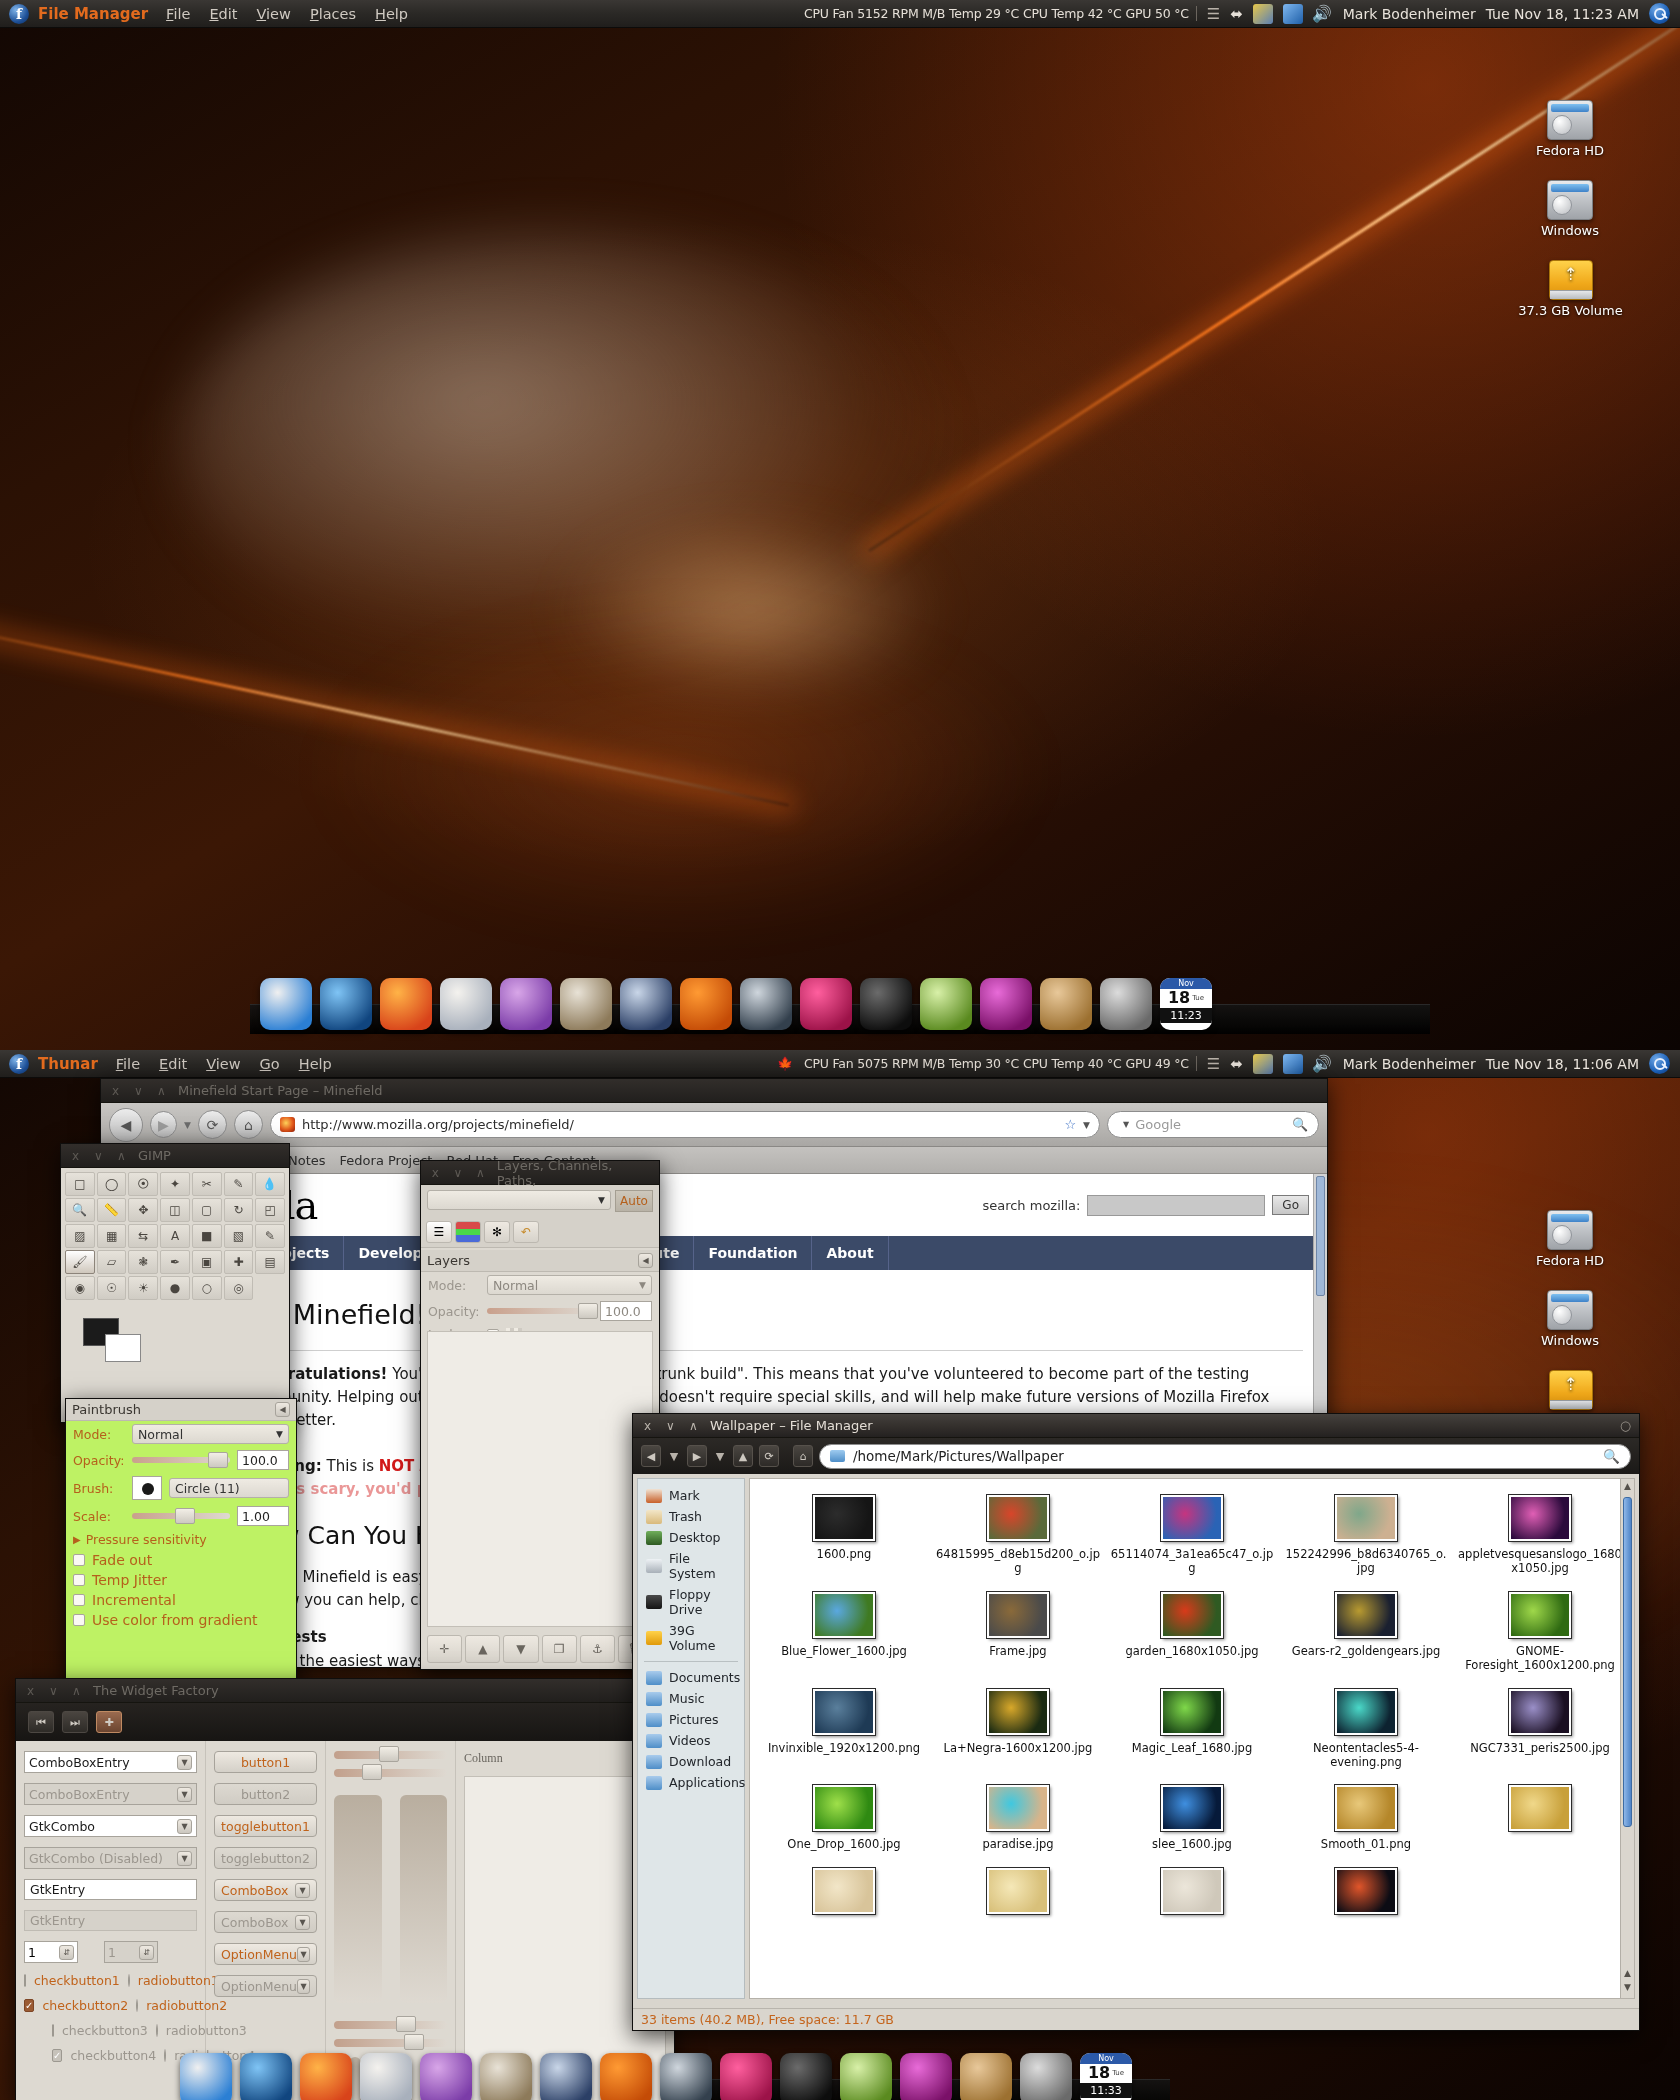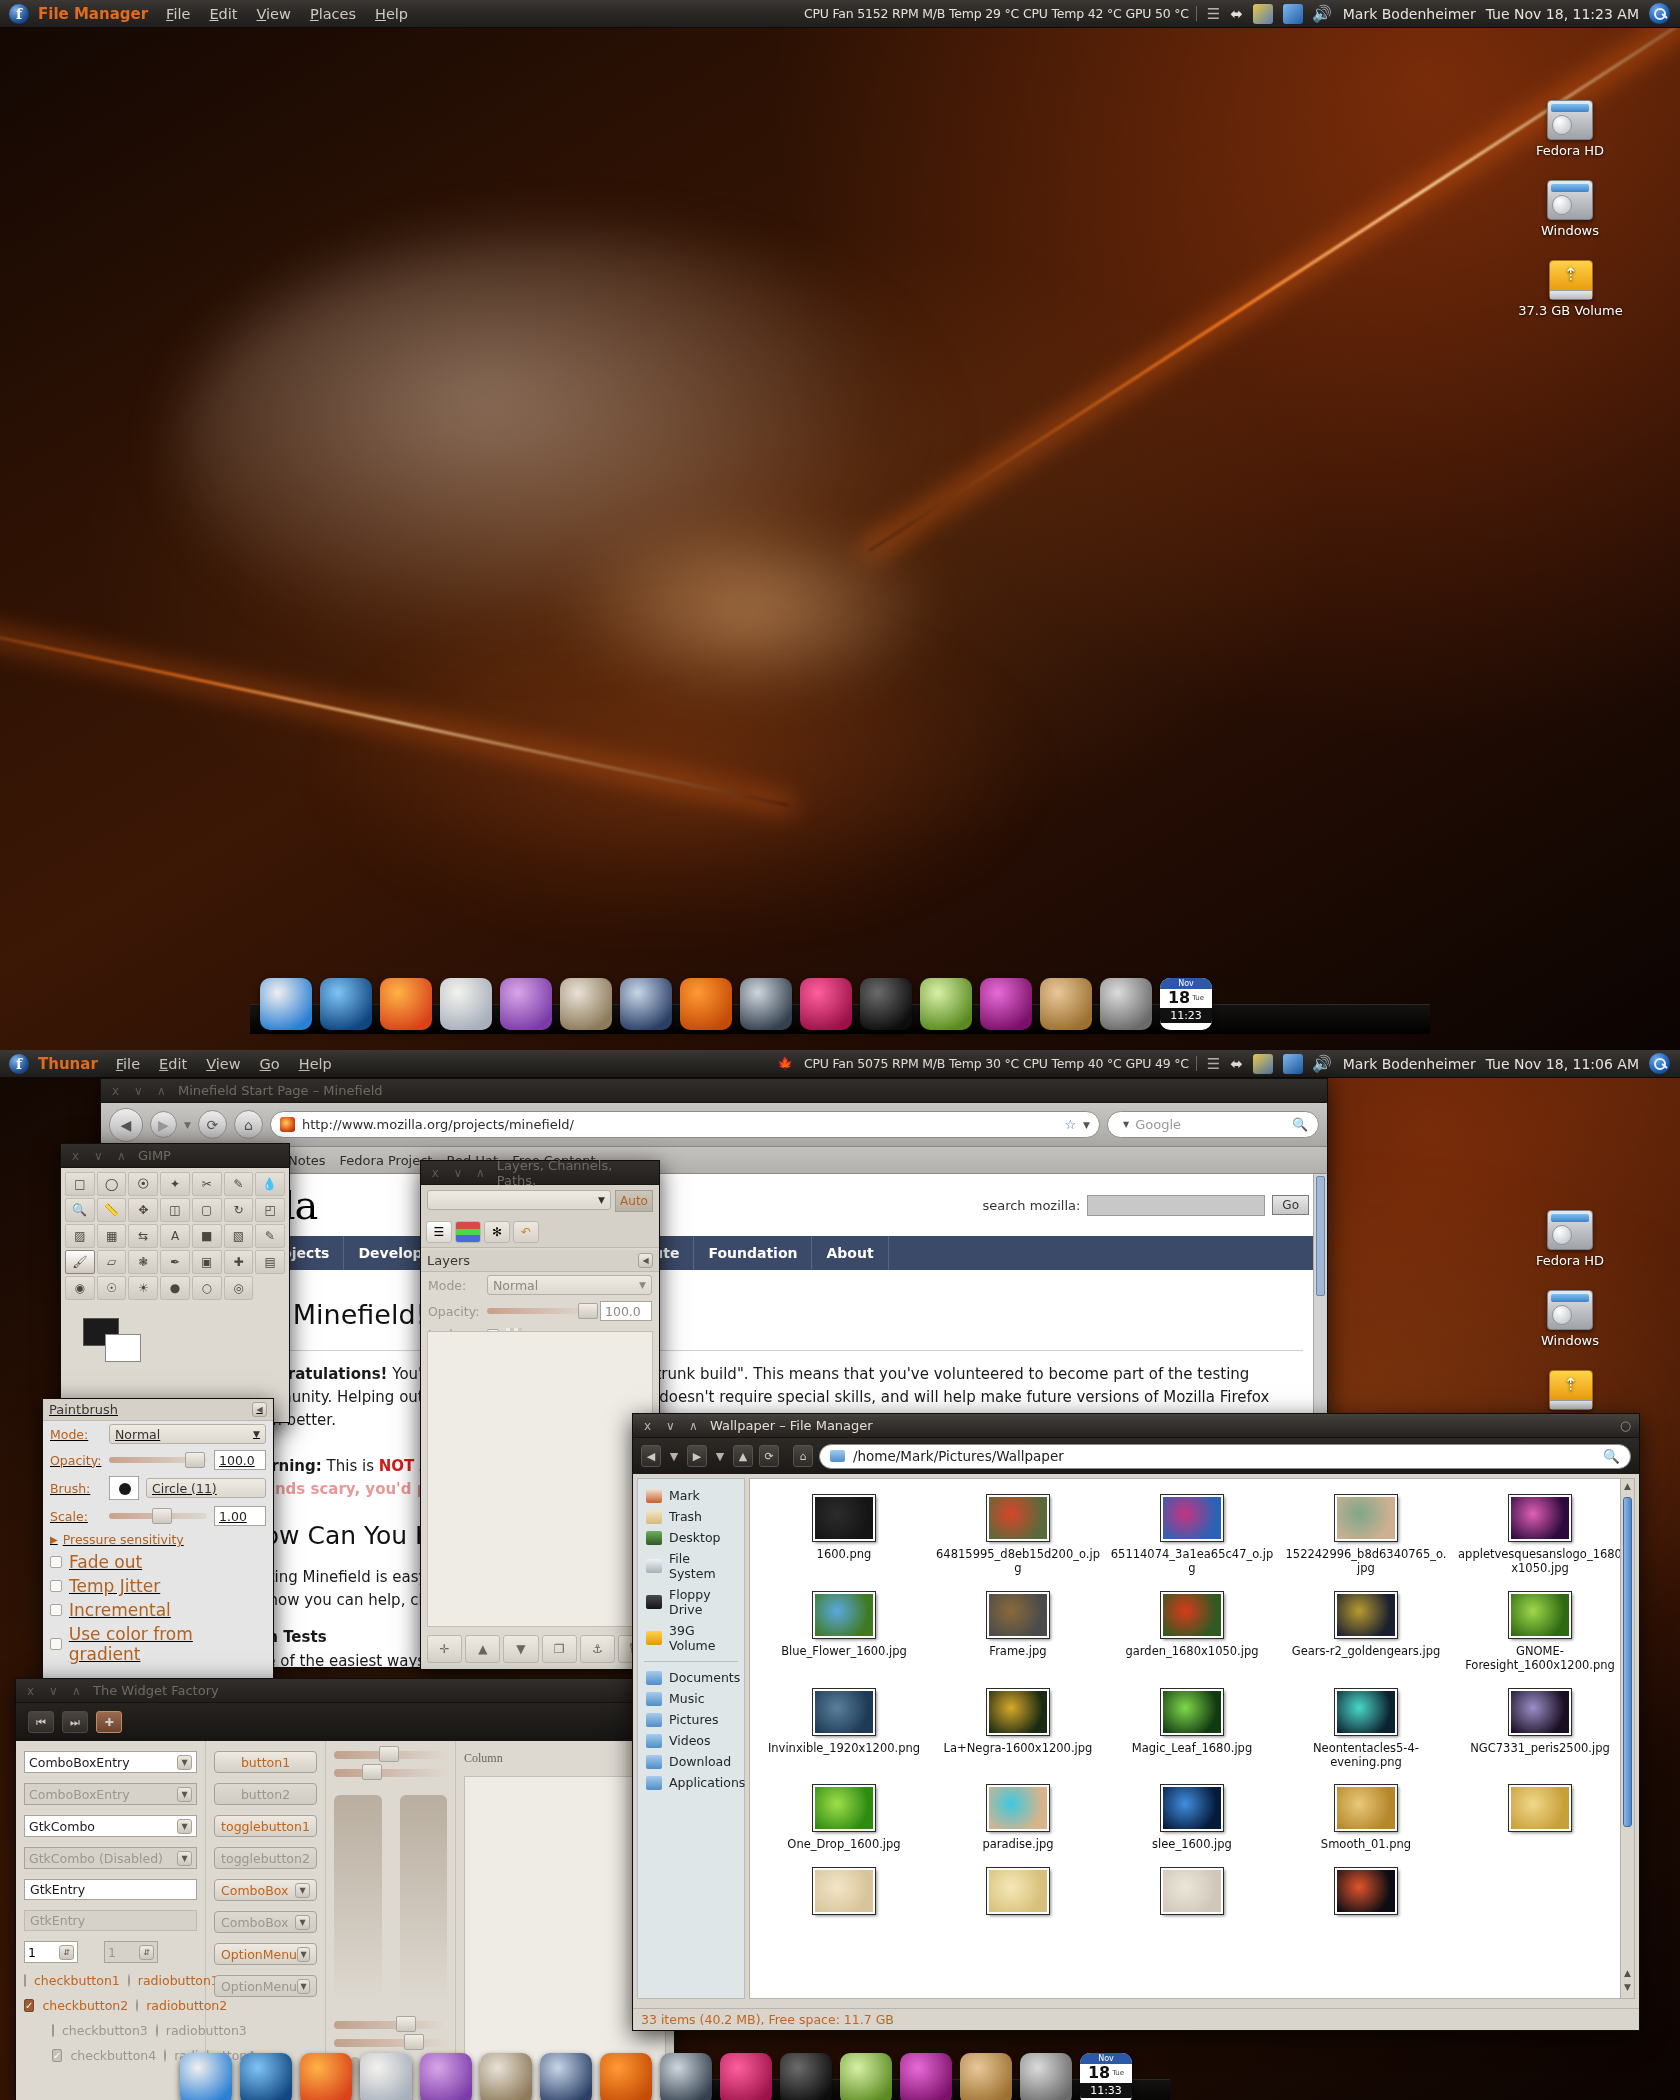--- a/index.html
+++ b/index.html
@@ -132,33 +132,33 @@
   #gimp-tools { left:60px; top:1143px; width:230px; height:280px; background:#ddd9d1; }
   .tool-grid { display:grid; grid-template-columns:repeat(7,1fr); gap:2px; padding:4px; }
   .tool-cell { height:24px; background:linear-gradient(180deg,#e6e2da,#d0ccc4); border:1px solid #c0bcb4;
      border-radius:2px; display:flex;align-items:center;justify-content:center;font-size:12px;color:#4a4640;}
   .tool-cell.active { background:linear-gradient(180deg,#fff,#cfc7bc); border-color:#8c847a; }
   .fgbg { position:relative; margin:14px 0 0 22px; width:60px;height:44px;}
   .fgbg .sw1{position:absolute;left:0;top:0;width:36px;height:28px;background:#1b1b1b;border:1px solid #555;}
   .fgbg .sw2{position:absolute;left:22px;top:16px;width:36px;height:28px;background:#fff;border:1px solid #888;}
 
   
-  #gimp-opts { left:42px; top:1398px; width:232px; height:290px; background:#e5e5e5;text-decoration:underline; }
+  #gimp-opts { left:65px; top:1398px; width:232px; height:290px; background:#bef264; }
   .opt-head{ height:22px; display:flex;align-items:center;justify-content:space-between; padding:0 6px;
      font-size:13px; color:#3a3631; background:#d5d1c9; border-bottom:1px solid #bdb9b1;}
   .opt-row{ display:flex; align-items:center; gap:7px; padding:3px 7px; font-size:12.5px; color:#b5601c;}
   .opt-row .lbl{ width:52px; }
   .opt-combo{ flex:1; height:20px; background:linear-gradient(180deg,#efebe3,#dcd8d0); border:1px solid #b4b0a8;
      border-radius:3px; display:flex;align-items:center;justify-content:space-between;padding:0 5px;font-size:12.5px;color:#333;}
   .slider{ flex:1; height:6px; border-radius:3px; background:linear-gradient(90deg,#c9a08c,#ded9d1); position:relative;}
   .slider i{ position:absolute; top:-5px; width:20px;height:16px;background:linear-gradient(180deg,#f2eee6,#cdc9c1);
      border:1px solid #a9a59d;border-radius:2px;display:block;}
   .spin{ width:52px;height:20px;background:#fff;border:1px solid #a9a59d;font-size:12.5px;color:#222;
      display:flex;align-items:center;padding:0 4px;}
-  .chk-row{ display:flex;align-items:center;gap:7px;padding:2px 7px;font-size:17px;color:#b5601c;}
+  .chk-row{ display:flex;align-items:center;gap:7px;padding:2px 7px;font-size:14px;color:#b5601c;}
   .chkbox{ width:12px;height:12px;border:1px solid #a9a59d;background:#faf8f4;border-radius:2px;}
   .brush-prev{width:30px;height:24px;background:#fff;border:1px solid #a9a59d;position:relative;}
   .brush-prev:after{content:"";position:absolute;left:9px;top:6px;width:12px;height:12px;border-radius:50%;background:#1a1a1a;}
 
   
   #gimp-layers { left:420px; top:1160px; width:240px; height:510px; background:#ddd9d1; }
   .lay-tabs{ display:flex; gap:3px; padding:4px 5px; background:#d5d1c9; border-bottom:1px solid #bdb9b1;}
   .lay-tab{ width:26px;height:22px;border:1px solid #bcb8b0;border-radius:3px;
      background:linear-gradient(180deg,#eee9e1,#d6d2ca); display:flex;align-items:center;justify-content:center;font-size:12px;}
   .lay-tab.sel{background:linear-gradient(180deg,#fff,#ded9d1);}

